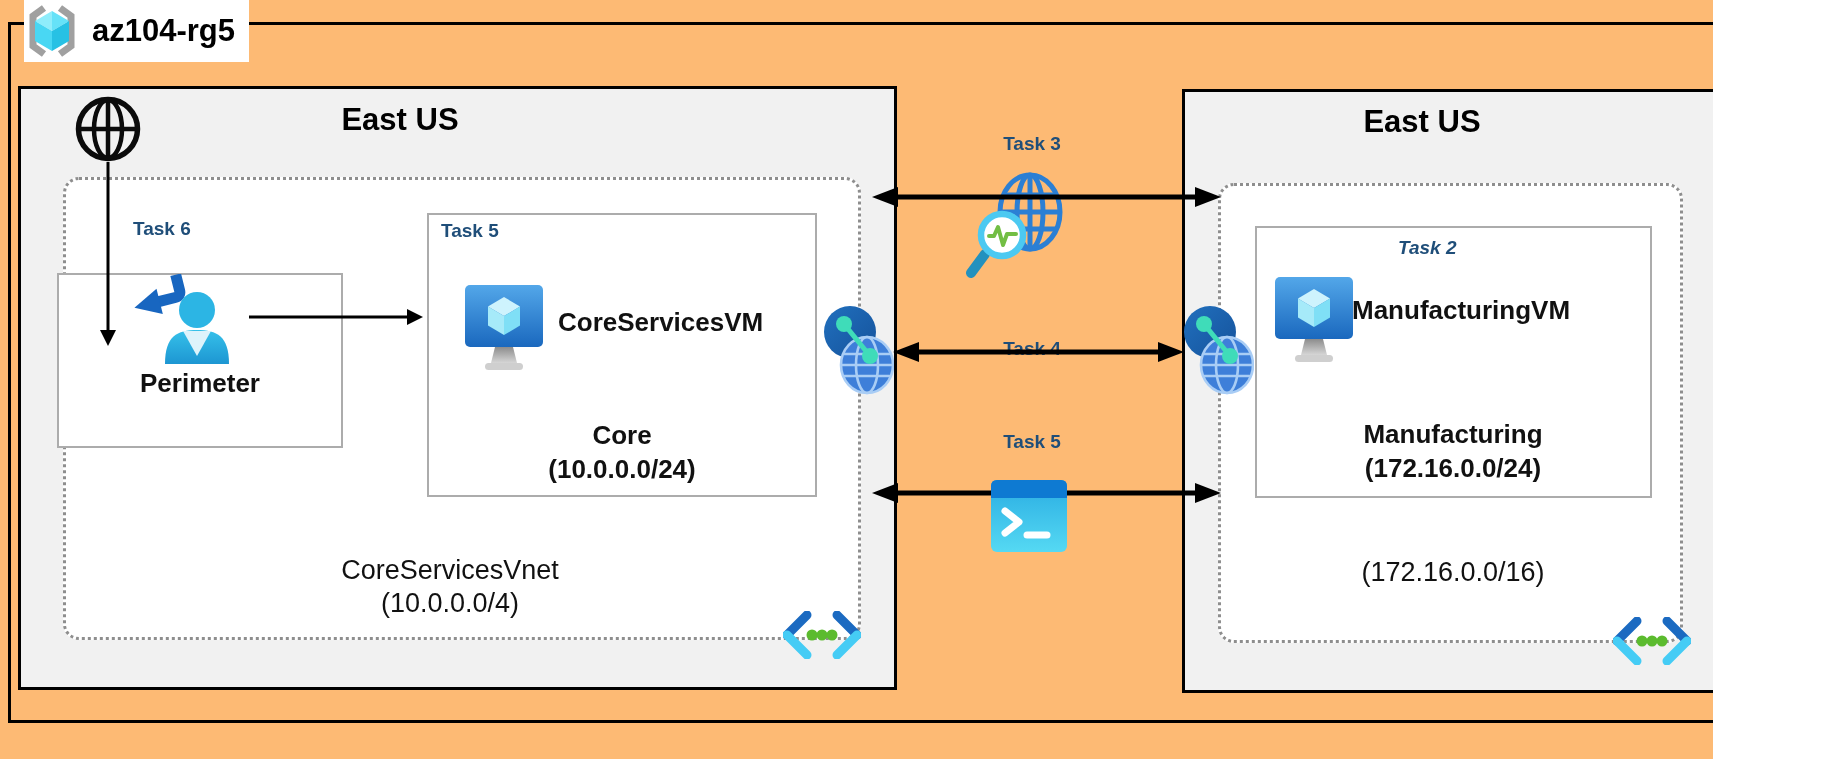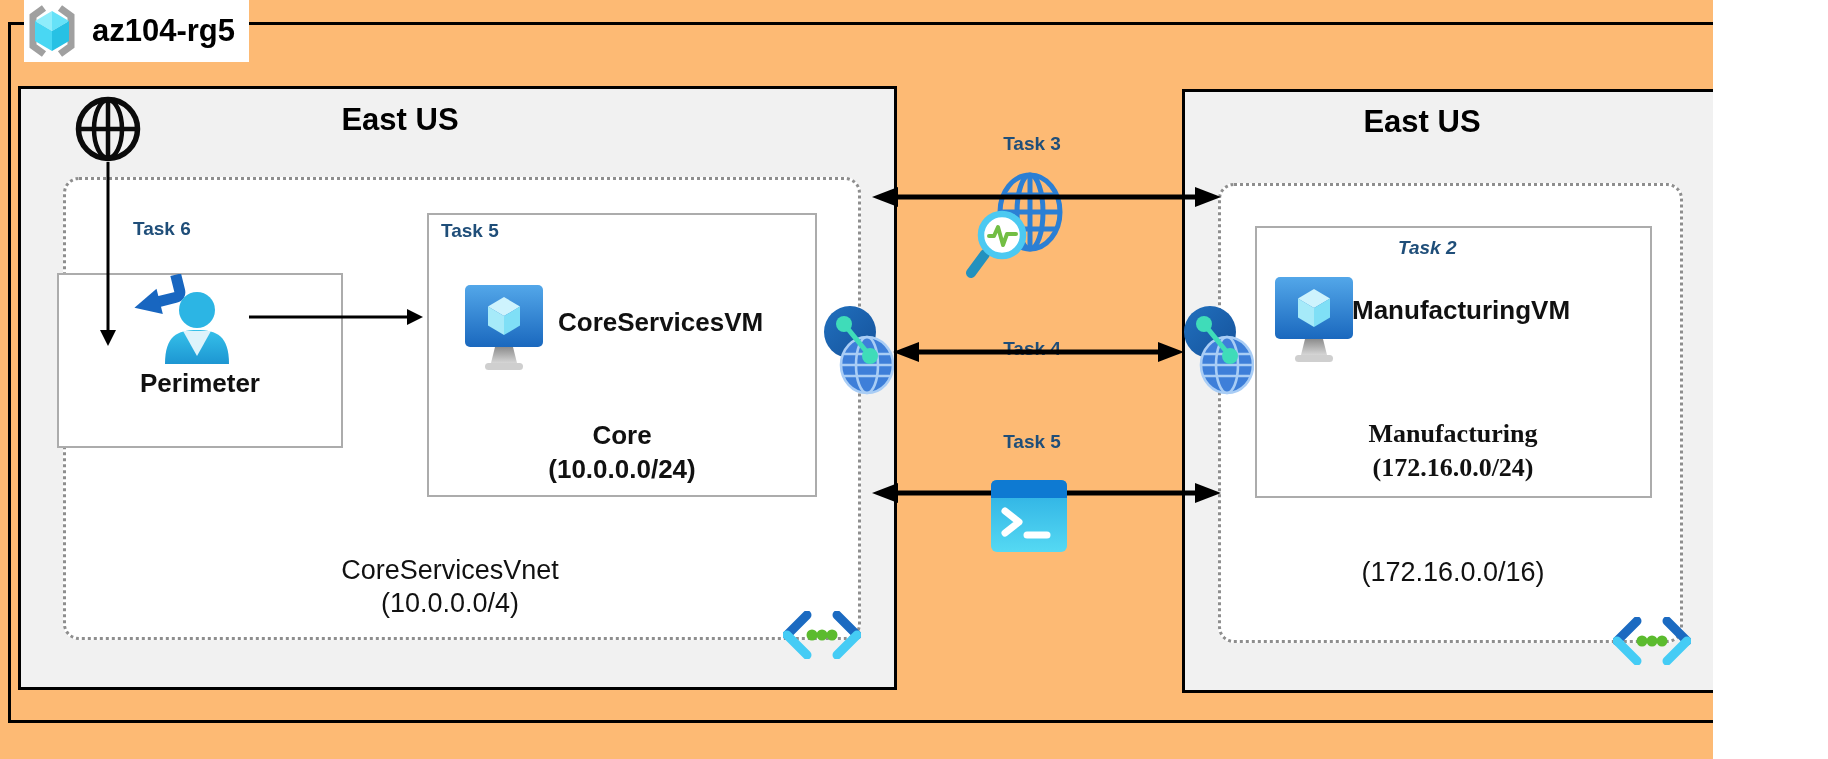--- a/index.html
+++ b/index.html
@@ -141,21 +141,21 @@
       </defs>
       <rect x="0" y="0" width="78" height="62" rx="5" fill="url(#vmScr2)"></rect>
       <polygon points="39,12 55,21.5 39,31 23,21.5" fill="#CEF3FD"></polygon>
       <polygon points="23,21.5 39,31 39,50 23,40.5" fill="#A6EAF9"></polygon>
       <polygon points="55,21.5 55,40.5 39,50 39,31" fill="#7FDFF6"></polygon>
       <polygon points="30,62 48,62 52,78 26,78" fill="url(#stand2)"></polygon>
       <rect x="20" y="78" width="38" height="7" rx="3.5" fill="#CFCFCF"></rect>
     </svg>
   </div>
   <div class="abs t-vm" style="left:1352px;top:295px;">ManufacturingVM</div>
-  <div class="abs t-node" style="left:1303px;top:417px;width:300px;font-family:Liberation Serif, serif;">
+  <div class="abs t-node" style="left:1303px;top:417px;width:300px;">
     <div>Manufacturing</div>
     <div>(172.16.0.0/24)</div>
   </div>
 
   <div class="abs t-vnet" style="left:1303px;top:556px;width:300px;">
     <div>(172.16.0.0/16)</div>
   </div>
   <div class="abs" style="left:1613px;top:617px;">
     <svg width="78" height="48" viewBox="0 0 78 48">
       <line x1="24" y1="4" x2="4" y2="24" stroke="#1B6AC1" stroke-width="9" stroke-linecap="round"></line>

